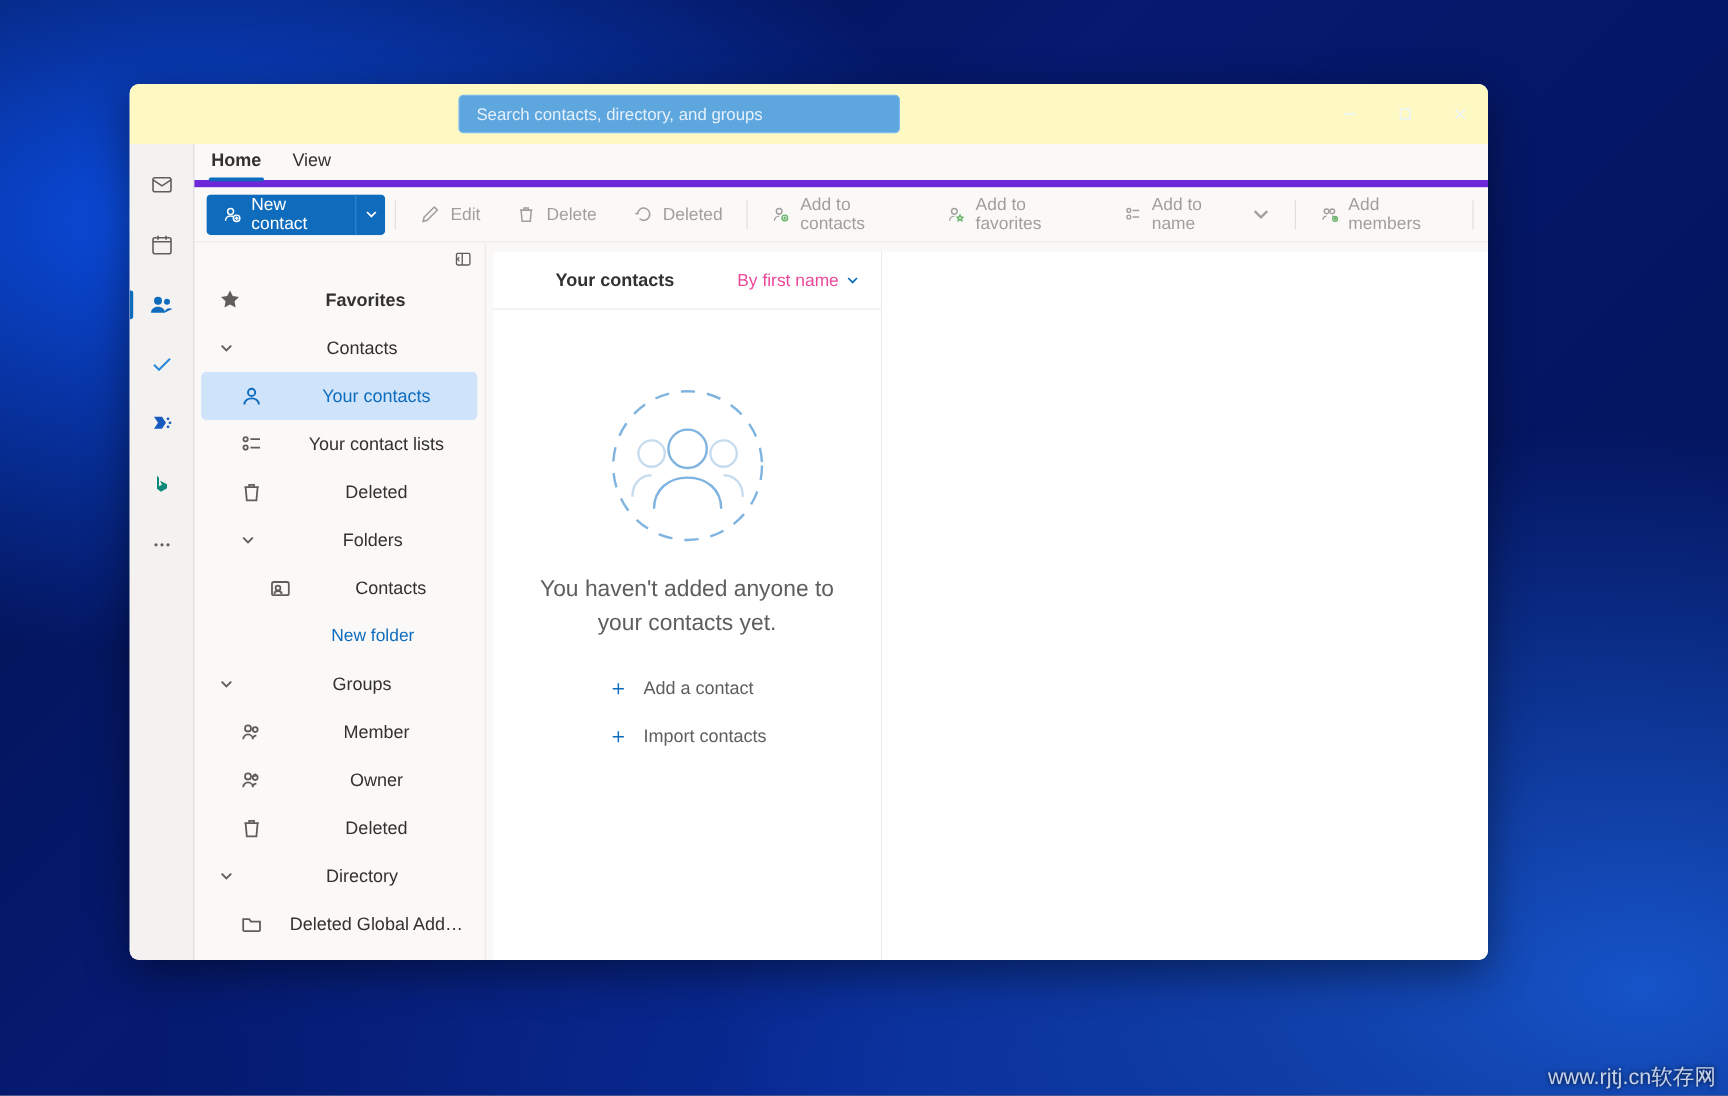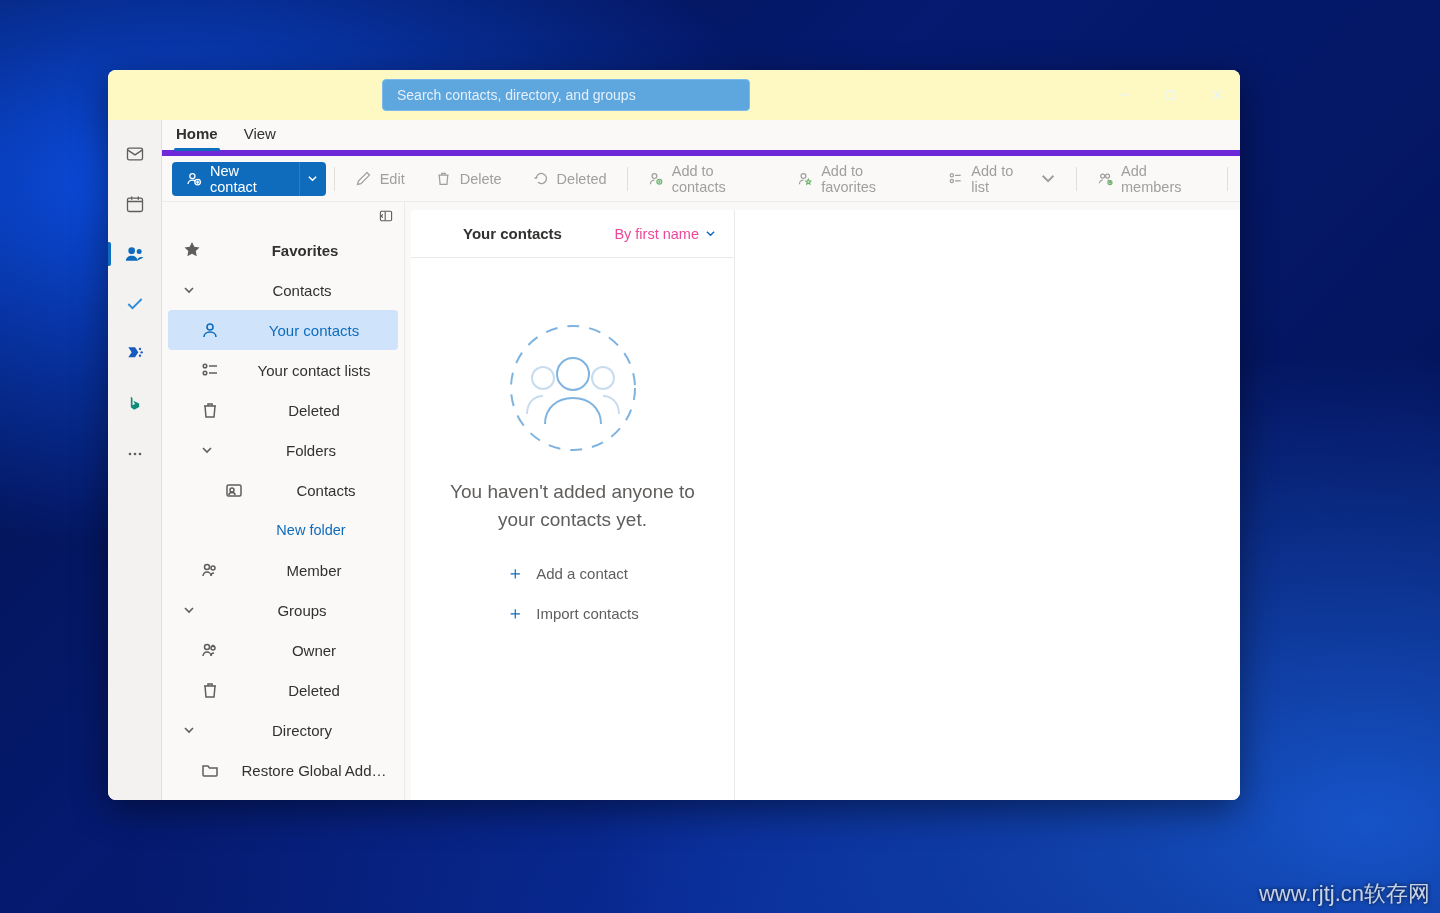--- a/index.html
+++ b/index.html
@@ -1,18 +1,18 @@
 <!DOCTYPE html>
 <html><head>
 <meta charset="utf-8">
 <style>
   * { box-sizing: border-box; font-family: "Segoe UI", sans-serif; }
   body { margin:0; width:1440px; height:913px; background:#051a63; overflow:hidden; position:relative; }
   .bg-layer { position:absolute; inset:0; background: radial-gradient(ellipse at 10% 20%, #0b4de0 0%, transparent 35%), radial-gradient(ellipse at 95% 90%, #1654c9 0%, transparent 40%), radial-gradient(ellipse at 50% 120%, #0a2fa0 0%, transparent 60%), linear-gradient(135deg,#020f45 0%, #051a70 40%, #031255 100%); filter: blur(0.5px); }
-  .watermark { position:absolute; bottom:4px; right:10px; color:#e5e9f0; font-size:22px; opacity:.85; text-shadow:0 0 4px #000; }
+  .watermark { position:absolute; bottom:4px; right:10px; color:#e5e9f0; font-size:18px; opacity:.85; text-shadow:0 0 4px #000; }
 
   .app { position:absolute; top:70px; left:108px; width:1132px; height:730px; background:#faf9f8; border-radius:8px; box-shadow:0 10px 36px rgba(0,0,0,.45); overflow:hidden; display:flex; flex-direction:column; }
   .titlebar { height:50px; background:#fef9c3; display:flex; align-items:center; position:relative; }
   .search { position:absolute; left:274px; top:9px; width:368px; height:32px; background:#5ea6de; border:1px solid #7cbbeb; border-radius:4px; display:flex; align-items:center; padding:0 12px; color:#fff; }
   .search input { flex:1; border:none; background:transparent; color:#fff; font-size:14px; outline:none; }
   .search input::placeholder { color:#e4f0fb; }
   .win-controls { position:absolute; right:0; top:0; height:50px; display:flex; }
   .win-btn { width:46px; height:50px; display:flex; align-items:center; justify-content:center; color:#e9f3fb; cursor:pointer; }
   .win-btn svg { width:12px; height:12px; }
 
@@ -221,21 +221,21 @@
             </svg>
             <span>Add to favorites</span>
           </div>
         <div class="rbtn">
             <svg viewBox="0 0 20 20" fill="none" stroke="currentColor" stroke-width="1.5">
               <circle cx="6" cy="6" r="2"></circle>
               <circle cx="6" cy="13" r="2"></circle>
               <line x1="10" y1="6" x2="17" y2="6"></line>
               <line x1="10" y1="13" x2="17" y2="13"></line>
             </svg>
-            <span>Add to list</span>
+            <span>Add to name</span>
             <svg viewBox="0 0 12 12" width="10" height="10">
               <path d="M2 4l4 4 4-4" fill="none" stroke="currentColor" stroke-width="1.5"></path>
             </svg>
           </div>
         <div class="sep"></div>
         <div class="rbtn">
             <svg viewBox="0 0 20 20" fill="none" stroke="currentColor" stroke-width="1.5">
               <circle cx="7" cy="7" r="2.5"></circle>
               <circle cx="13" cy="7" r="2.5"></circle>
               <path d="M3 16c0-2.2 1.8-4 4-4m6 0c2.2 0 4 1.8 4 4"></path>
@@ -318,44 +318,44 @@
                     <circle cx="8" cy="10" r="2"></circle>
                     <path d="M5 15c0-1.5 1.3-2.5 3-2.5s3 1 3 2.5"></path>
                   </svg>
                 </span>
                 <span class="label">Contacts</span>
               </div>
             <div class="nav-row lvl2 link">
                 <span class="label">New folder</span>
               </div>
 
-            <div class="nav-row lvl1">
-                <span class="icon">
-                  <svg viewBox="0 0 20 20" fill="none" stroke="currentColor" stroke-width="1.5">
-                    <circle cx="7" cy="7" r="2.5"></circle>
-                    <circle cx="13" cy="8" r="2"></circle>
-                    <path d="M3 16c0-2.2 1.8-4 4-4s4 1.8 4 4M11 16c0-1.8 1.3-3 3-3"></path>
-                  </svg>
-                </span>
-                <span class="label">Member</span>
-              </div>
             <div class="nav-row">
                 <span class="chev">
                   <svg viewBox="0 0 12 12" width="12" height="12">
                     <path d="M2 4l4 4 4-4" fill="none" stroke="currentColor" stroke-width="1.6"></path>
                   </svg>
                 </span>
                 <span class="label">Groups</span>
               </div>
             <div class="nav-row lvl1">
                 <span class="icon">
                   <svg viewBox="0 0 20 20" fill="none" stroke="currentColor" stroke-width="1.5">
                     <circle cx="7" cy="7" r="2.5"></circle>
                     <circle cx="13" cy="8" r="2"></circle>
                     <path d="M3 16c0-2.2 1.8-4 4-4s4 1.8 4 4M11 16c0-1.8 1.3-3 3-3"></path>
+                  </svg>
+                </span>
+                <span class="label">Member</span>
+              </div>
+            <div class="nav-row lvl1">
+                <span class="icon">
+                  <svg viewBox="0 0 20 20" fill="none" stroke="currentColor" stroke-width="1.5">
+                    <circle cx="7" cy="7" r="2.5"></circle>
+                    <circle cx="13" cy="8" r="2"></circle>
+                    <path d="M3 16c0-2.2 1.8-4 4-4s4 1.8 4 4M11 16c0-1.8 1.3-3 3-3"></path>
                     <path d="M13 4l.6 1.2 1.3.2-1 .9.2 1.3-1.1-.6-1.1.6.2-1.3-1-.9 1.3-.2z" fill="currentColor" stroke="none"></path>
                   </svg>
                 </span>
                 <span class="label">Owner</span>
               </div>
             <div class="nav-row lvl1">
                 <span class="icon">
                   <svg viewBox="0 0 20 20" fill="none" stroke="currentColor" stroke-width="1.5">
                     <path d="M4 6h12M8 6V4h4v2m-7 0l1 11h8l1-11"></path>
                   </svg>
@@ -370,21 +370,21 @@
                   </svg>
                 </span>
                 <span class="label">Directory</span>
               </div>
             <div class="nav-row lvl1">
                 <span class="icon">
                   <svg viewBox="0 0 20 20" fill="none" stroke="currentColor" stroke-width="1.5">
                     <path d="M3 6h5l1.5 2H17v7a1 1 0 0 1-1 1H4a1 1 0 0 1-1-1z"></path>
                   </svg>
                 </span>
-                <span class="label">Restore Global Add…</span>
+                <span class="label">Deleted Global Add…</span>
               </div>
           </div>
         </div>
 
         <div class="list-col">
           <div class="list-head">
             <span class="title">Your contacts</span>
             <span class="sort">
                 <span>By first name</span>
                 <svg viewBox="0 0 12 12" width="11" height="11">

